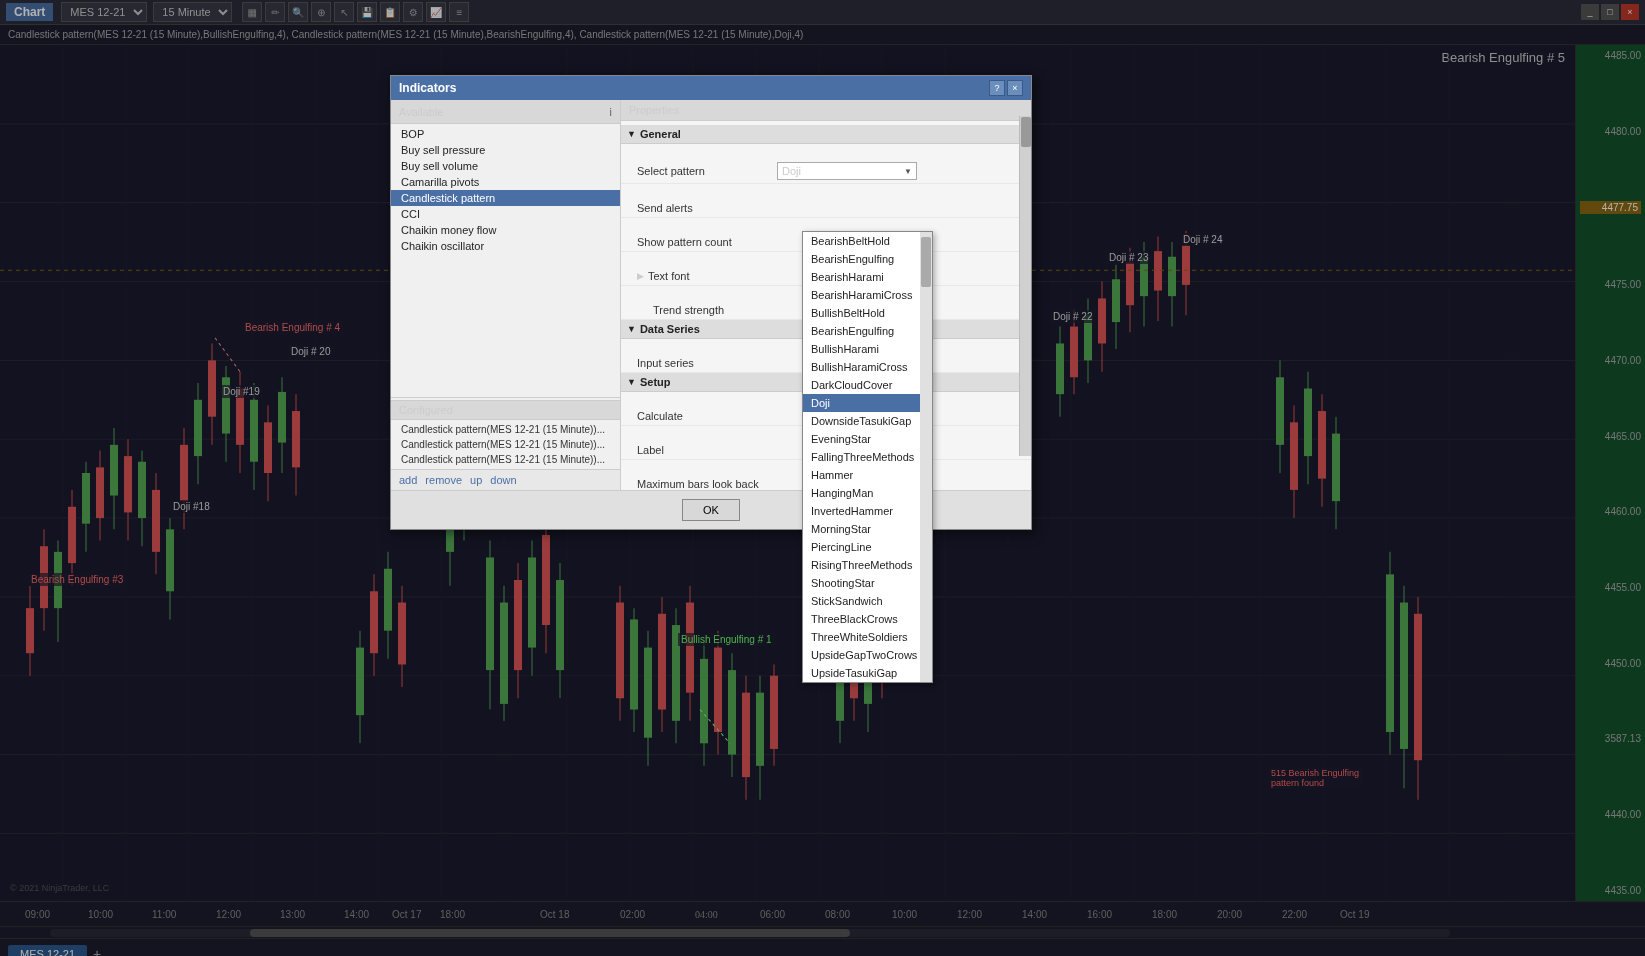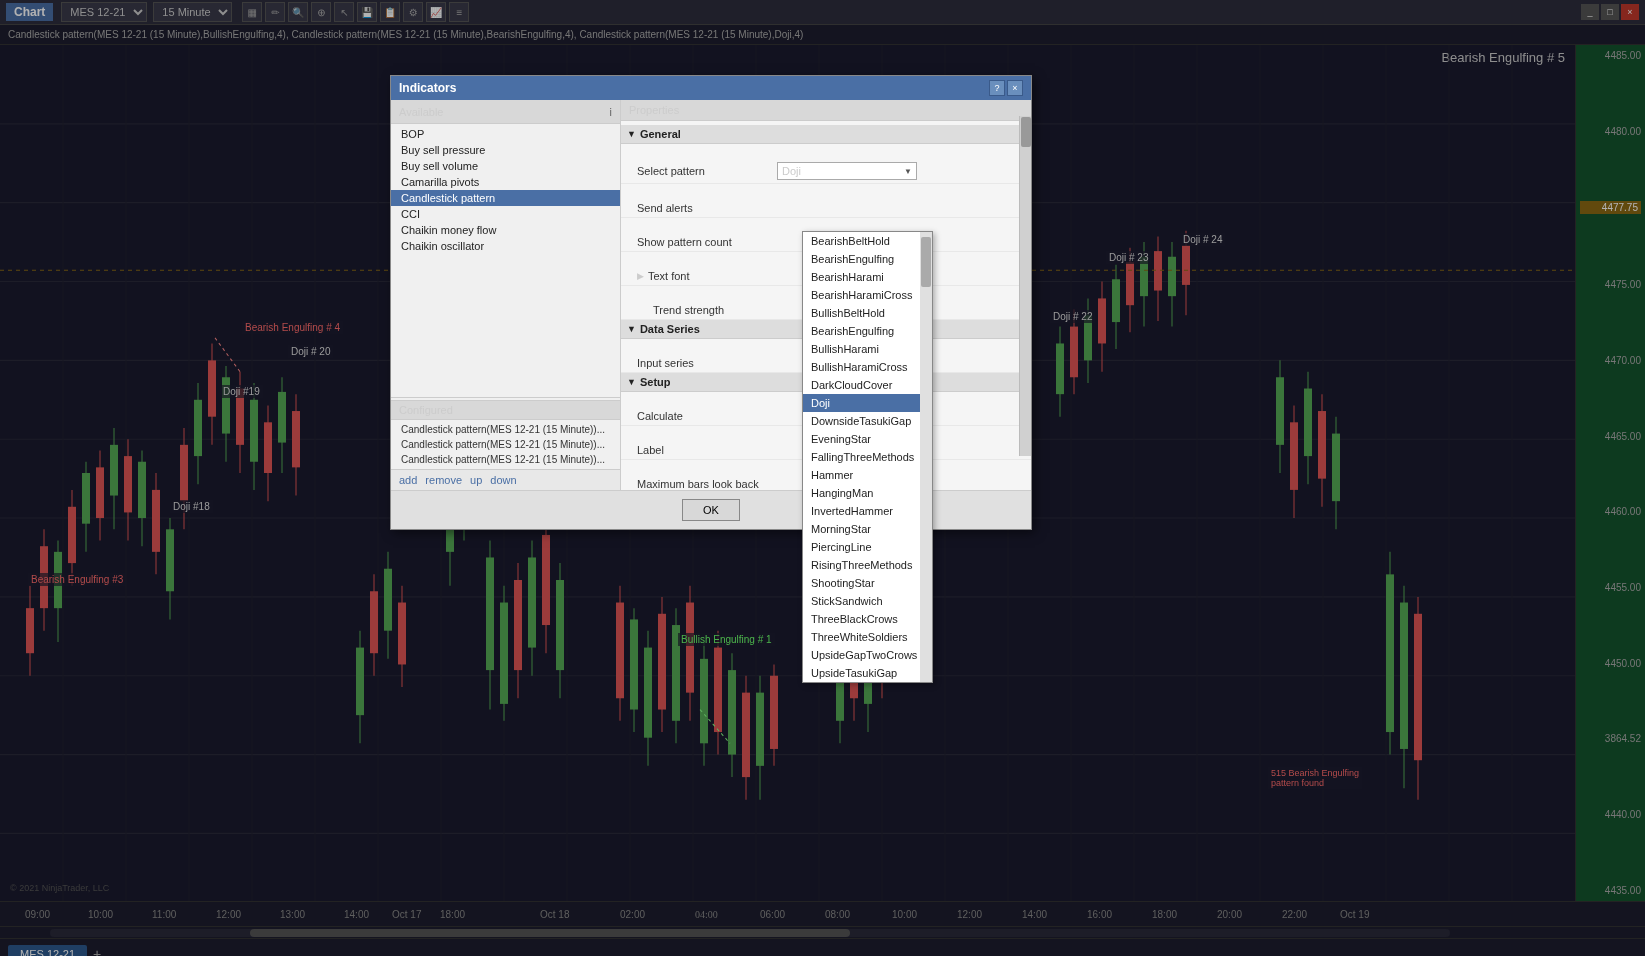--- a/index.html
+++ b/index.html
@@ -745,21 +745,21 @@
   <div class="price-axis">
     <span class="price-label">4485.00</span>
     <span class="price-label">4480.00</span>
     <span class="price-label highlighted">4477.75</span>
     <span class="price-label">4475.00</span>
     <span class="price-label">4470.00</span>
     <span class="price-label">4465.00</span>
     <span class="price-label">4460.00</span>
     <span class="price-label">4455.00</span>
     <span class="price-label">4450.00</span>
-    <span class="price-label">3864.52</span>
+    <span class="price-label">3587.13</span>
     <span class="price-label">4440.00</span>
     <span class="price-label">4435.00</span>
   </div>
 
   <div class="copyright">© 2021 NinjaTrader, LLC</div>
 </div>
 
 <div class="time-axis">
   <span class="time-label" style="left:25px;">09:00</span>
   <span class="time-label" style="left:88px;">10:00</span>

